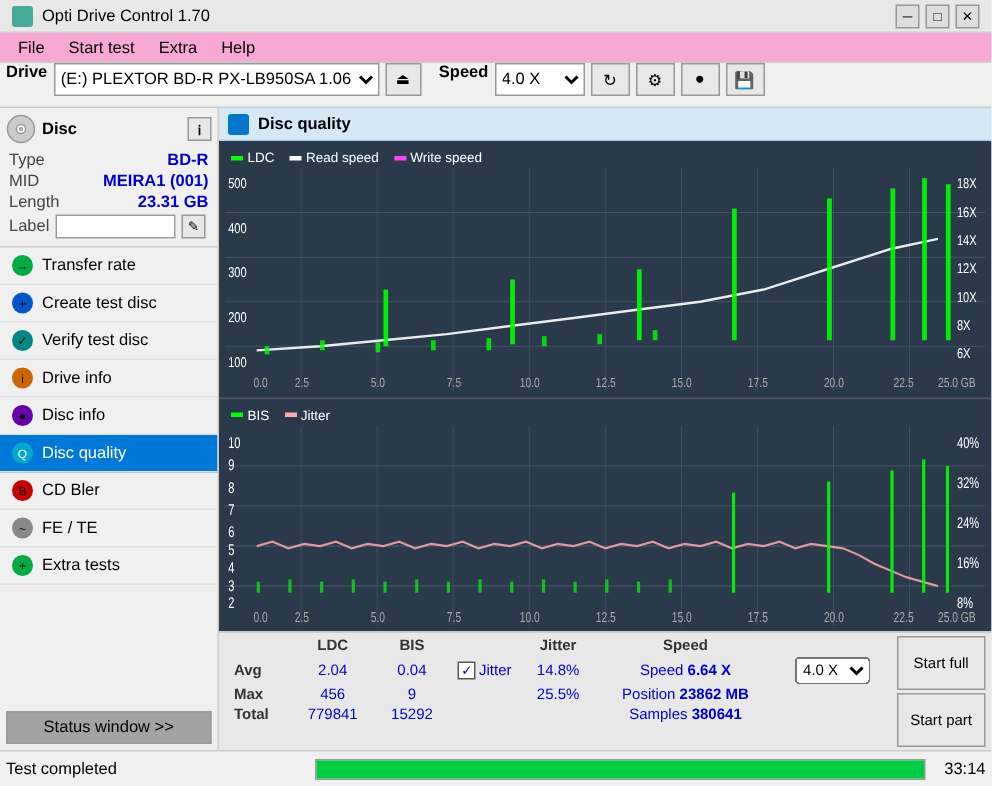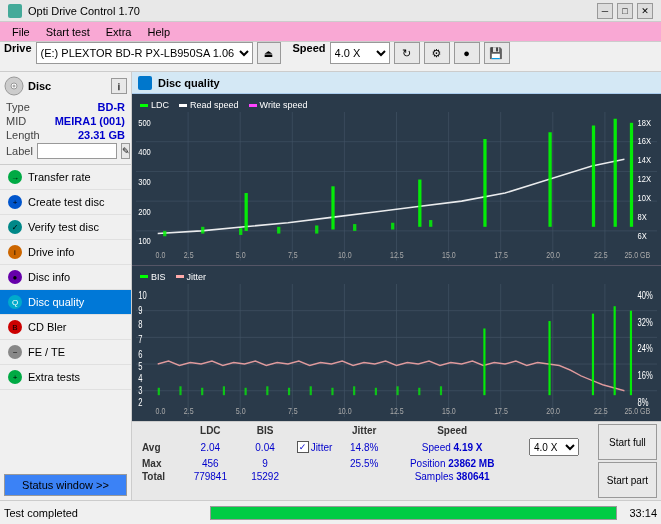--- a/index.html
+++ b/index.html
@@ -22,21 +22,21 @@
     .toolbar-drive-select { height: 22px; min-width: 200px; font-size: 11px; border: 1px solid #999; background: white; }
     .toolbar-eject { width: 24px; height: 22px; border: 1px solid #999; background: #e8e8e8; display: flex; align-items: center; justify-content: center; cursor: pointer; font-size: 10px; }
     .toolbar-speed-label { font-size: 11px; font-weight: bold; margin-left: 8px; }
     .toolbar-speed-select { height: 22px; width: 60px; font-size: 11px; border: 1px solid #999; background: white; }
     .toolbar-icon-btn { width: 26px; height: 22px; border: 1px solid #999; background: #e8e8e8; display: flex; align-items: center; justify-content: center; cursor: pointer; }
 
     
     .main { display: flex; height: calc(524px - 72px - 24px); }
 
     
-    .left-panel { width: 132px; background: #f0f0f0; border-right: 1px solid #ccc; display: flex; flex-direction: column; }
+    .left-panel { width: 146px; background: #f0f0f0; border-right: 1px solid #ccc; display: flex; flex-direction: column; }
     .disc-info-panel { padding: 4px; border-bottom: 1px solid #ccc; }
     .disc-info-header { display: flex; align-items: center; gap: 4px; font-size: 11px; font-weight: bold; margin-bottom: 4px; }
     .disc-icon { width: 20px; height: 20px; }
     .disc-row { display: flex; justify-content: space-between; padding: 1px 2px; font-size: 11px; }
     .disc-row-label { color: #444; }
     .disc-row-value { color: #0000cc; font-weight: bold; }
     .label-row { display: flex; align-items: center; gap: 4px; padding: 1px 2px; font-size: 11px; }
     .label-input { height: 16px; width: 80px; border: 1px solid #999; font-size: 10px; background: white; }
     .label-btn { width: 16px; height: 16px; border: 1px solid #999; background: #e8e8e8; display: flex; align-items: center; justify-content: center; font-size: 9px; cursor: pointer; }
 
@@ -48,21 +48,21 @@
     .nav-item-icon.green { background: #00aa44; }
     .nav-item-icon.blue { background: #0055cc; }
     .nav-item-icon.teal { background: #008888; }
     .nav-item-icon.orange { background: #cc6600; }
     .nav-item-icon.purple { background: #6600aa; }
     .nav-item-icon.red { background: #cc0000; }
     .nav-item-icon.gray { background: #888; }
     .nav-item-icon.cyan { background: #00aacc; }
 
     
-    .status-btn { margin: 4px; height: 22px; background: #3b82f6; border: 1px solid #999; font-size: 11px; cursor: pointer; display: flex; align-items: center; justify-content: center; }
+    .status-btn { margin: 4px; height: 22px; background: #a3a3a3; border: 1px solid #999; font-size: 11px; cursor: pointer; display: flex; align-items: center; justify-content: center; }
 
     
     .right-panel { flex: 1; display: flex; flex-direction: column; background: #f8f8f8; }
 
     
     .dq-header { background: #d4e8f5; border-bottom: 1px solid #aaccee; height: 22px; display: flex; align-items: center; padding: 0 6px; gap: 6px; font-size: 11px; font-weight: bold; }
     .dq-header-icon { width: 14px; height: 14px; background: #0077cc; border-radius: 2px; }
 
     
     .charts-area { flex: 1; display: flex; flex-direction: column; background: #2a3a4a; overflow: hidden; }
@@ -412,21 +412,21 @@
               <td>0.04</td>
               <td>
                 <div style="display:flex;align-items:center;gap:2px;">
                   <div class="checkbox-checked">✓</div>
                   <span>Jitter</span>
                 </div>
               </td>
               <td>14.8%</td>
               <td>
                 <span>Speed </span>
-                <span style="color:#0000cc;font-weight:bold;">4.19 X</span>
+                <span style="color:#0000cc;font-weight:bold;">6.64 X</span>
               </td>
               <td>
                 <select class="speed-select-small">
                   <option>4.0 X</option>
                 </select>
               </td>
             </tr>
             <tr>
               <td class="label">Max</td>
               <td>456</td>

